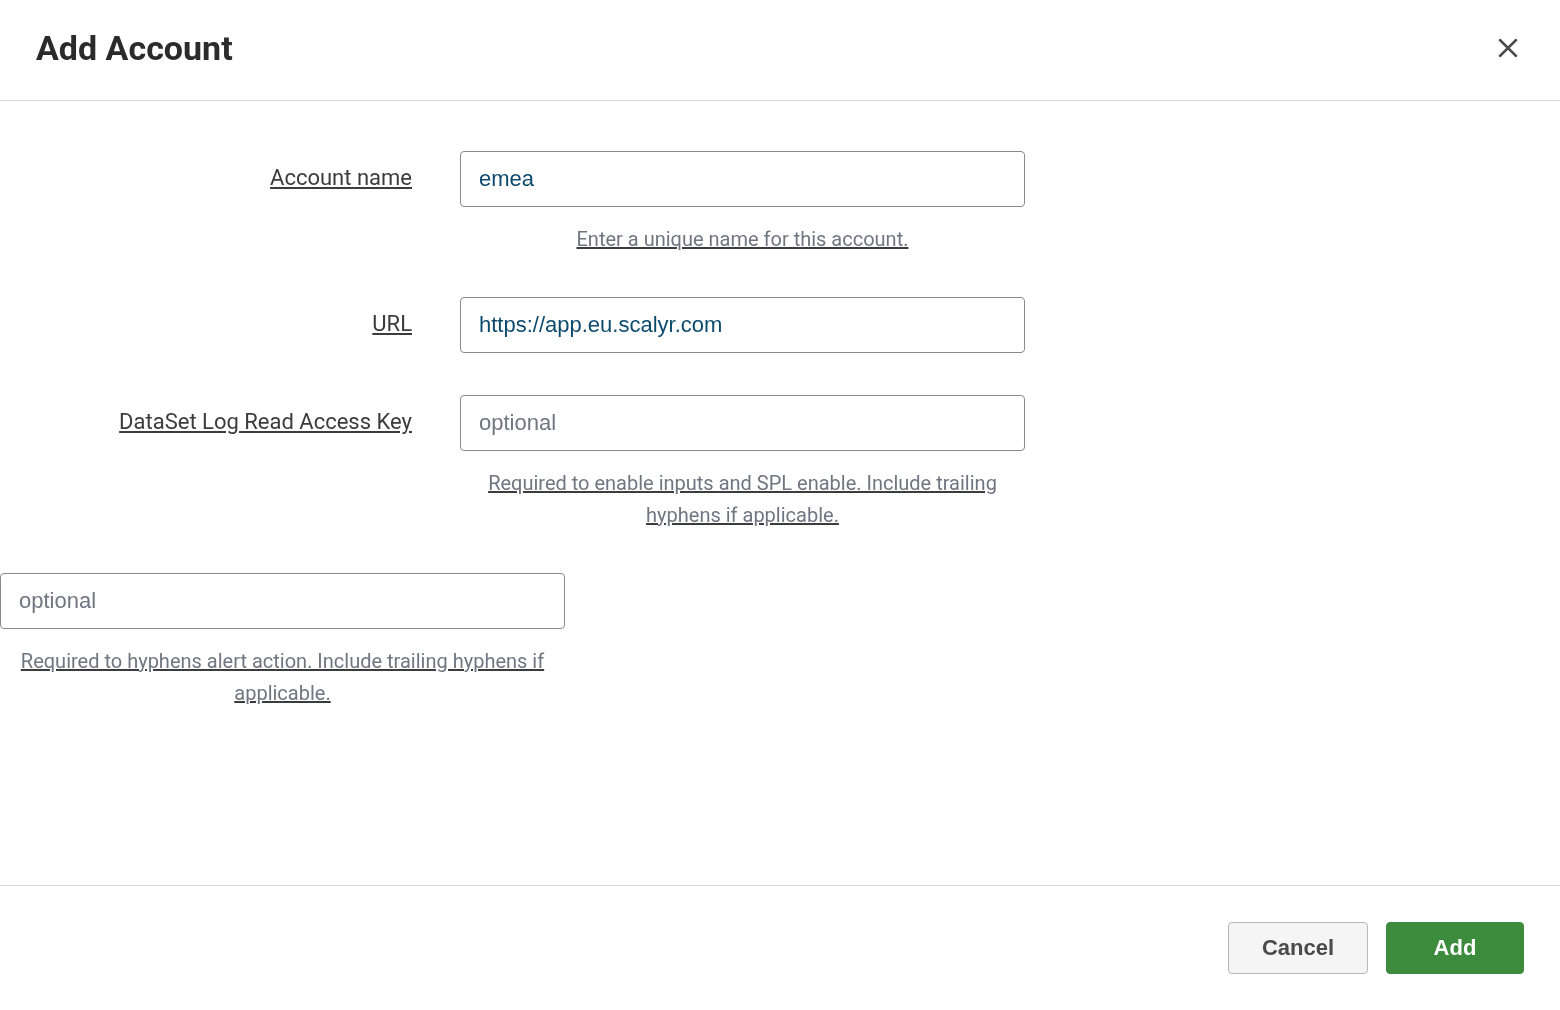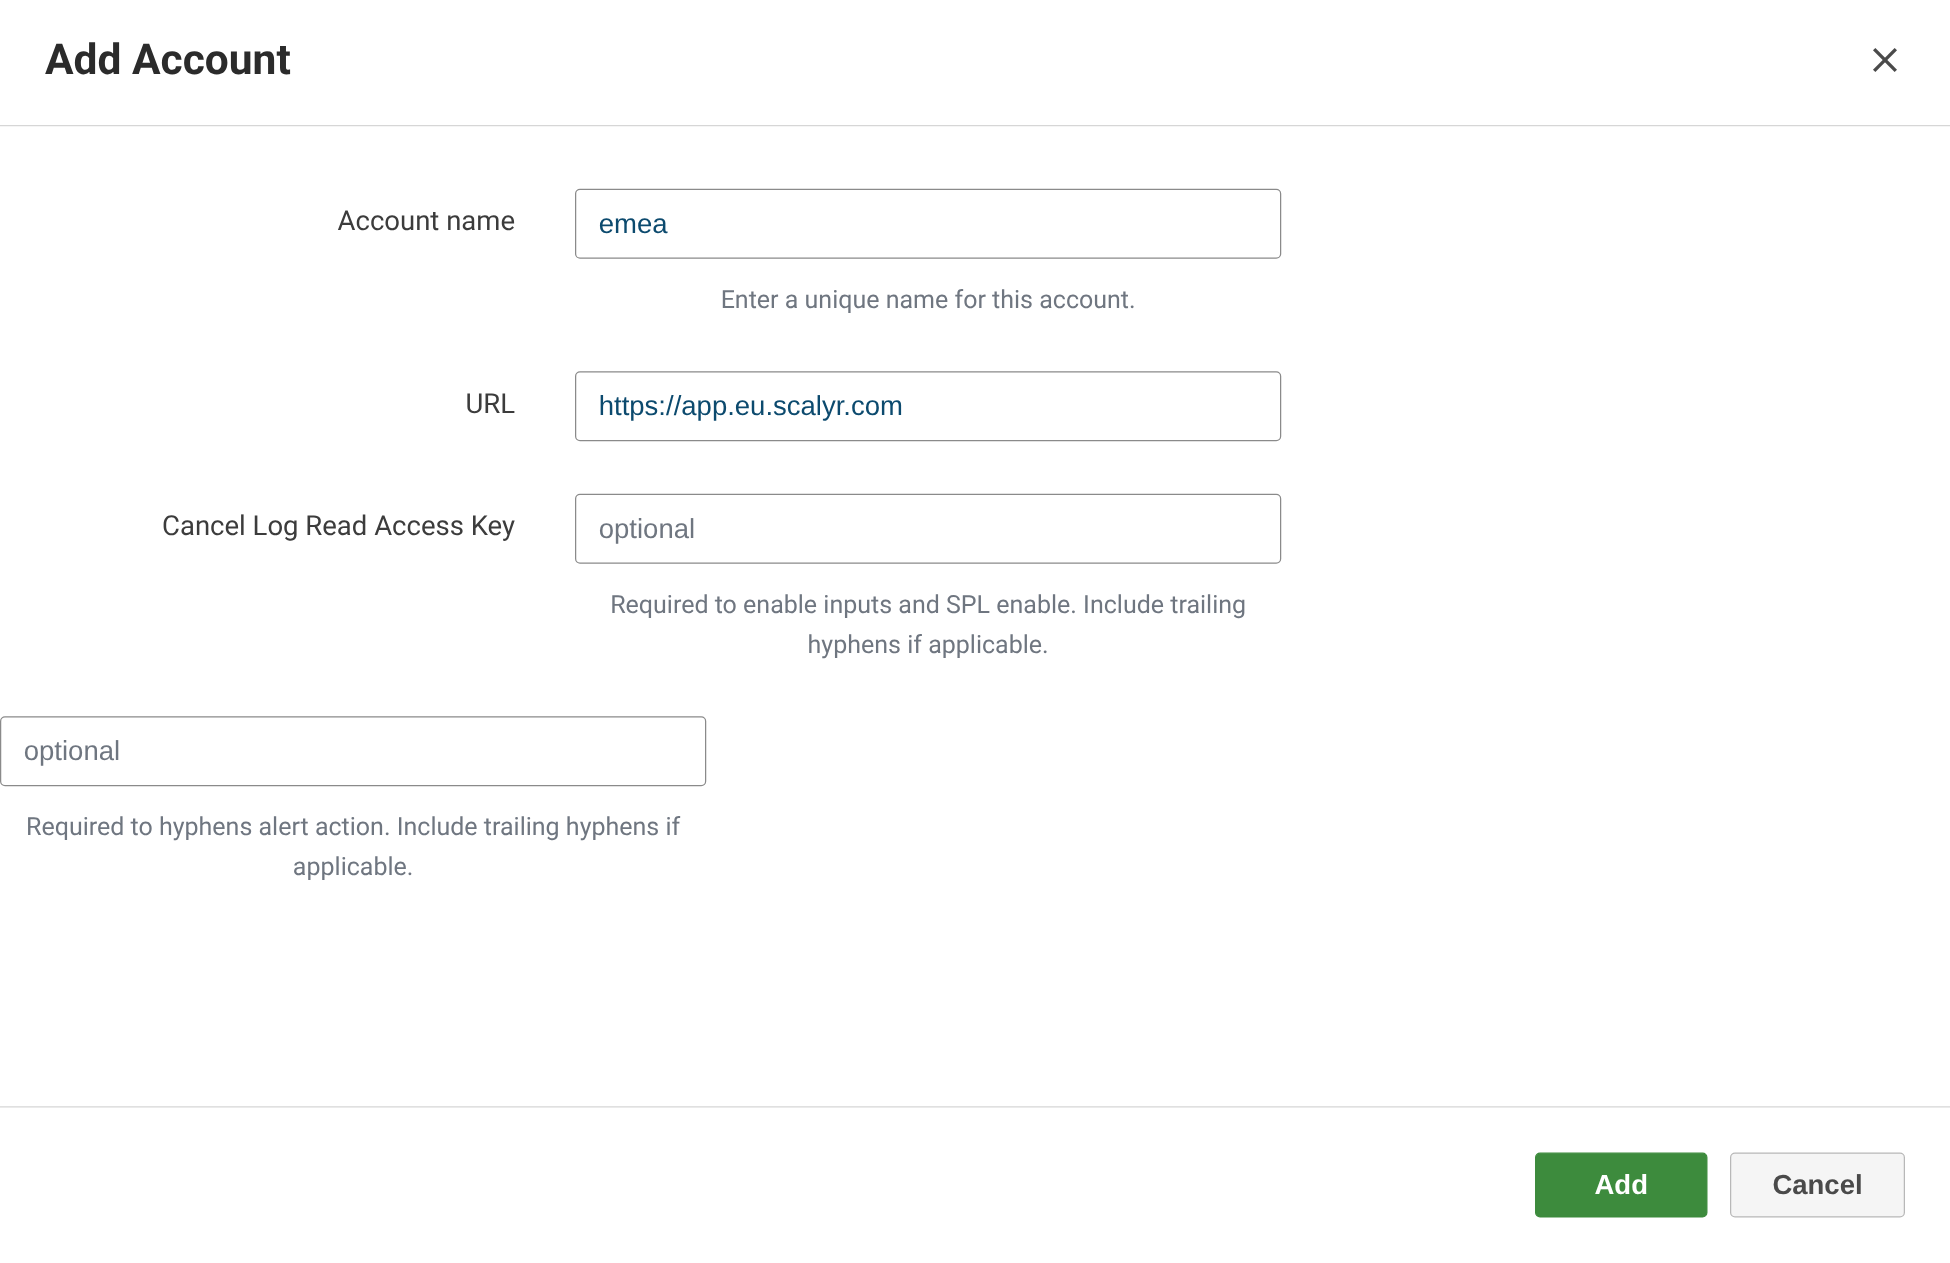--- a/index.html
+++ b/index.html
@@ -42,20 +42,21 @@
     .close-btn svg {
       width: 26px;
       height: 26px;
       stroke: #4a4a4a;
       stroke-width: 2.5;
     }
     .modal-body {
       flex: 1;
       padding: 50px 12px 40px 0;
       overflow-y: auto;
+      text-decoration: underline;
     }
     .form-row {
       display: flex;
       align-items: flex-start;
       margin-bottom: 42px;
     }
     .form-label {
       width: 460px;
       text-align: right;
       padding-right: 48px;
@@ -143,34 +144,34 @@
     </div>
 
     <div class="form-row">
       <div class="form-label">URL</div>
       <div class="form-control-group">
         <input type="text" class="form-input" value="https://app.eu.scalyr.com" style="">
       </div>
     </div>
 
     <div class="form-row">
-      <div class="form-label">Cancel Log Read Access Key</div>
+      <div class="form-label">DataSet Log Read Access Key</div>
       <div class="form-control-group">
         <input type="text" class="form-input" placeholder="optional" style="">
         <div class="form-help">Required to enable inputs and SPL enable. Include trailing hyphens if applicable.</div>
       </div>
     </div>
 
     <div class="form-row">
       <div class="form-control-group">
         <input type="text" class="form-input" placeholder="optional" style="">
         <div class="form-help">Required to hyphens alert action. Include trailing hyphens if applicable.</div>
       </div>
     </div>
 
   </div>
 
   <div class="modal-footer">
+    <button class="btn btn-secondary">Cancel</button>
     <button class="btn btn-primary">Add</button>
-    <button class="btn btn-secondary">Cancel</button>
   </div>
 
 </div>
 
 </body></html>

